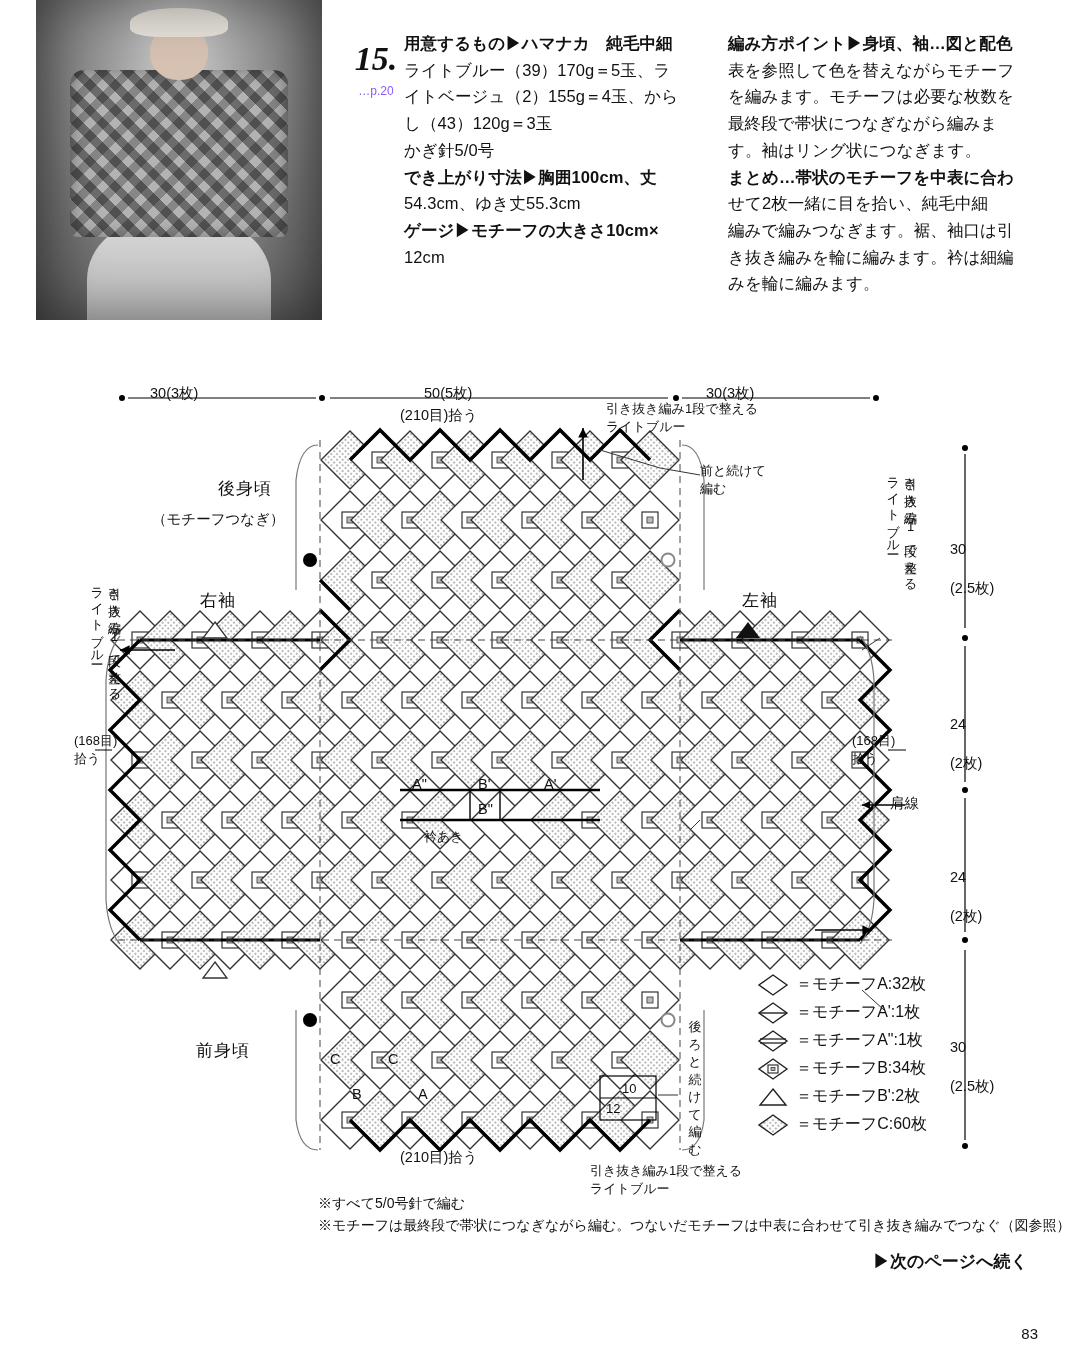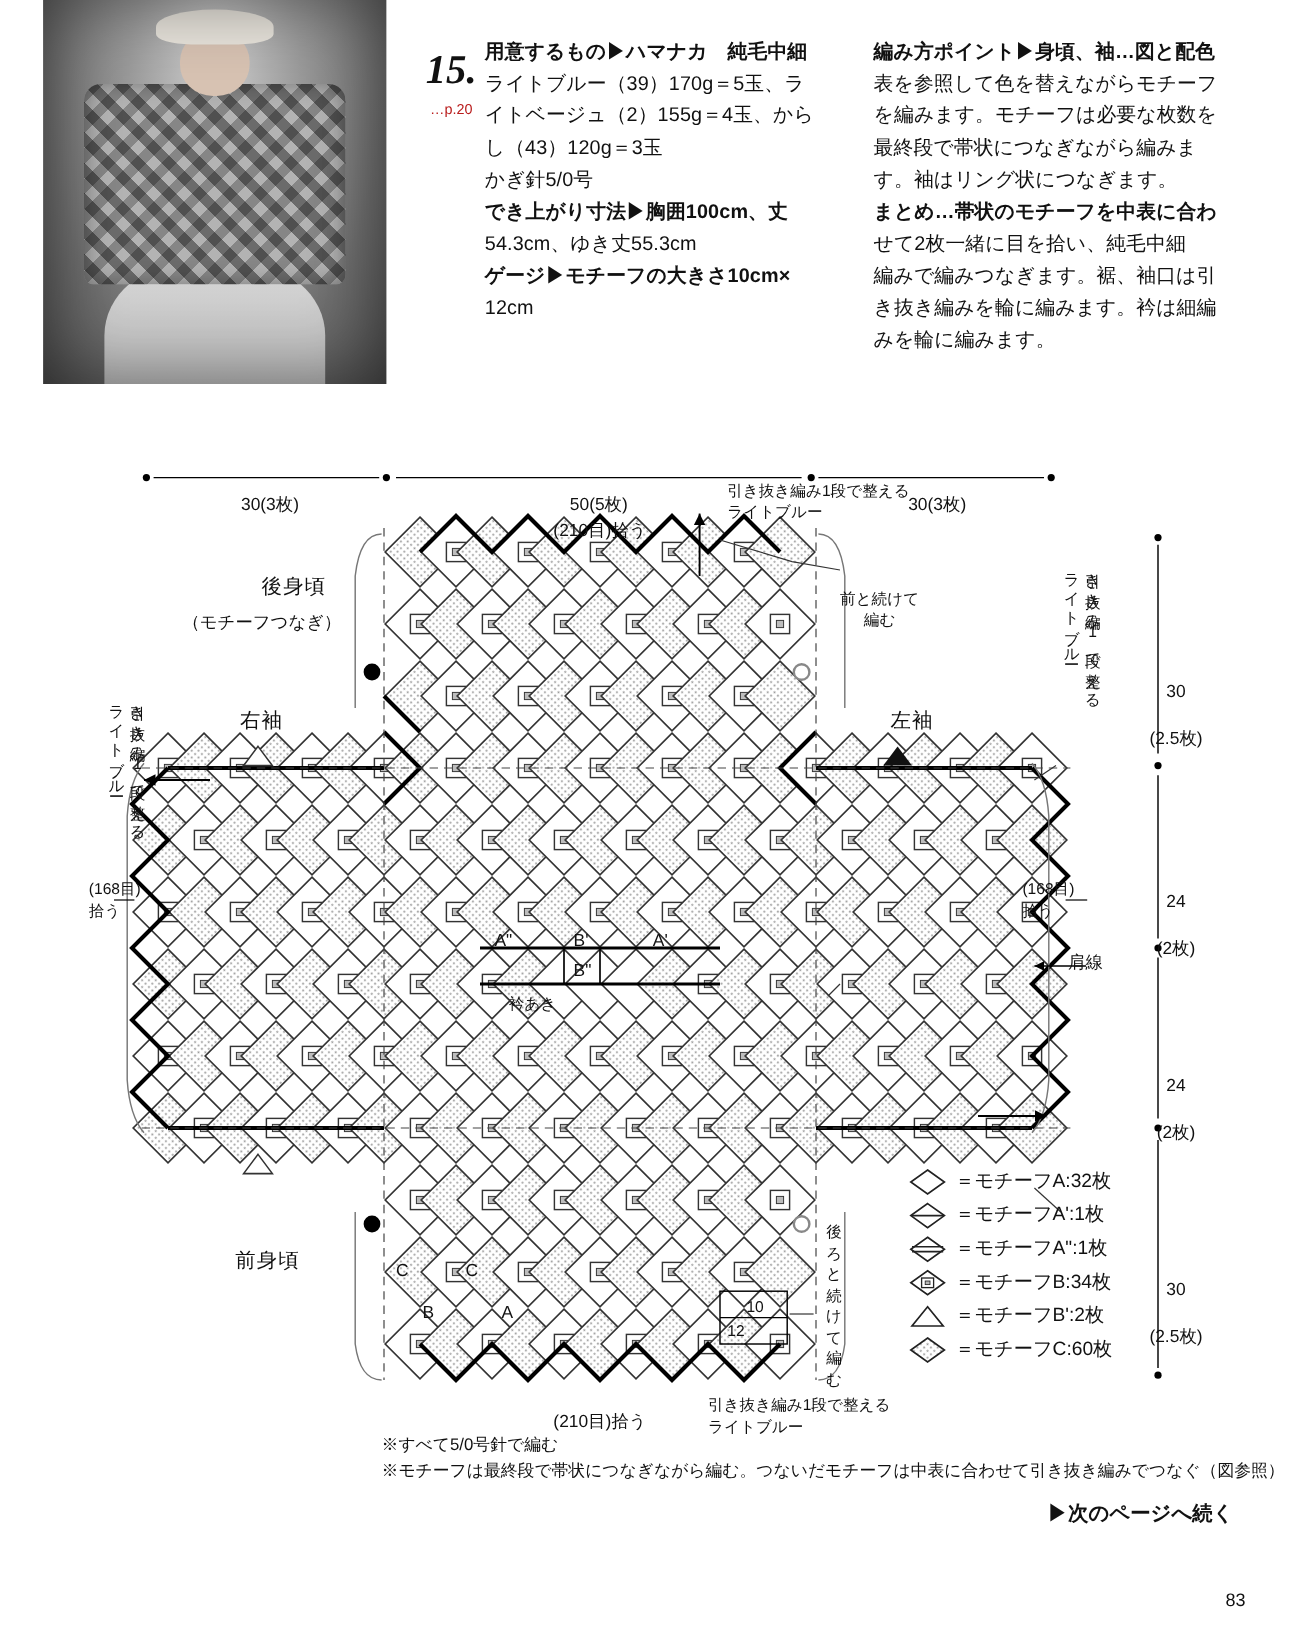--- a/index.html
+++ b/index.html
@@ -92,21 +92,21 @@
   #num-block .num {
     font-family: "Liberation Serif", serif;
     font-style: italic;
     font-weight: bold;
     font-size: 34px;
     line-height: 1;
   }
   #num-block .page-ref {
     font-size: 12px;
     margin-top: 8px;
-    color: #b91c1c;
+    color: #8b5cf6;
   }
 
   .txtcol {
     position: absolute;
     font-size: 16.5px;
     line-height: 1.62;
     letter-spacing: .1px;
   }
   #col1 { left: 404px; top: 30px; width: 300px; }
   #col2 { left: 728px; top: 30px; width: 292px; }
@@ -129,21 +129,21 @@
     line-height: 1.35;
     color: #111;
     white-space: pre-line;
   }
   .lbl.small { font-size: 13px; }
   .lbl.vert {
     writing-mode: vertical-rl;
     text-orientation: upright;
     letter-spacing: 1px;
   }
-  .lbl.ctr { text-align: center; margin-top: 28px; }
+  .lbl.ctr { text-align: left; }
   .lbl.big { font-size: 17px; letter-spacing: 1px; }
 
   
   #legend {
     position: absolute;
     left: 756px;
     top: 972px;
     width: 300px;
   }
   .legend-row {

